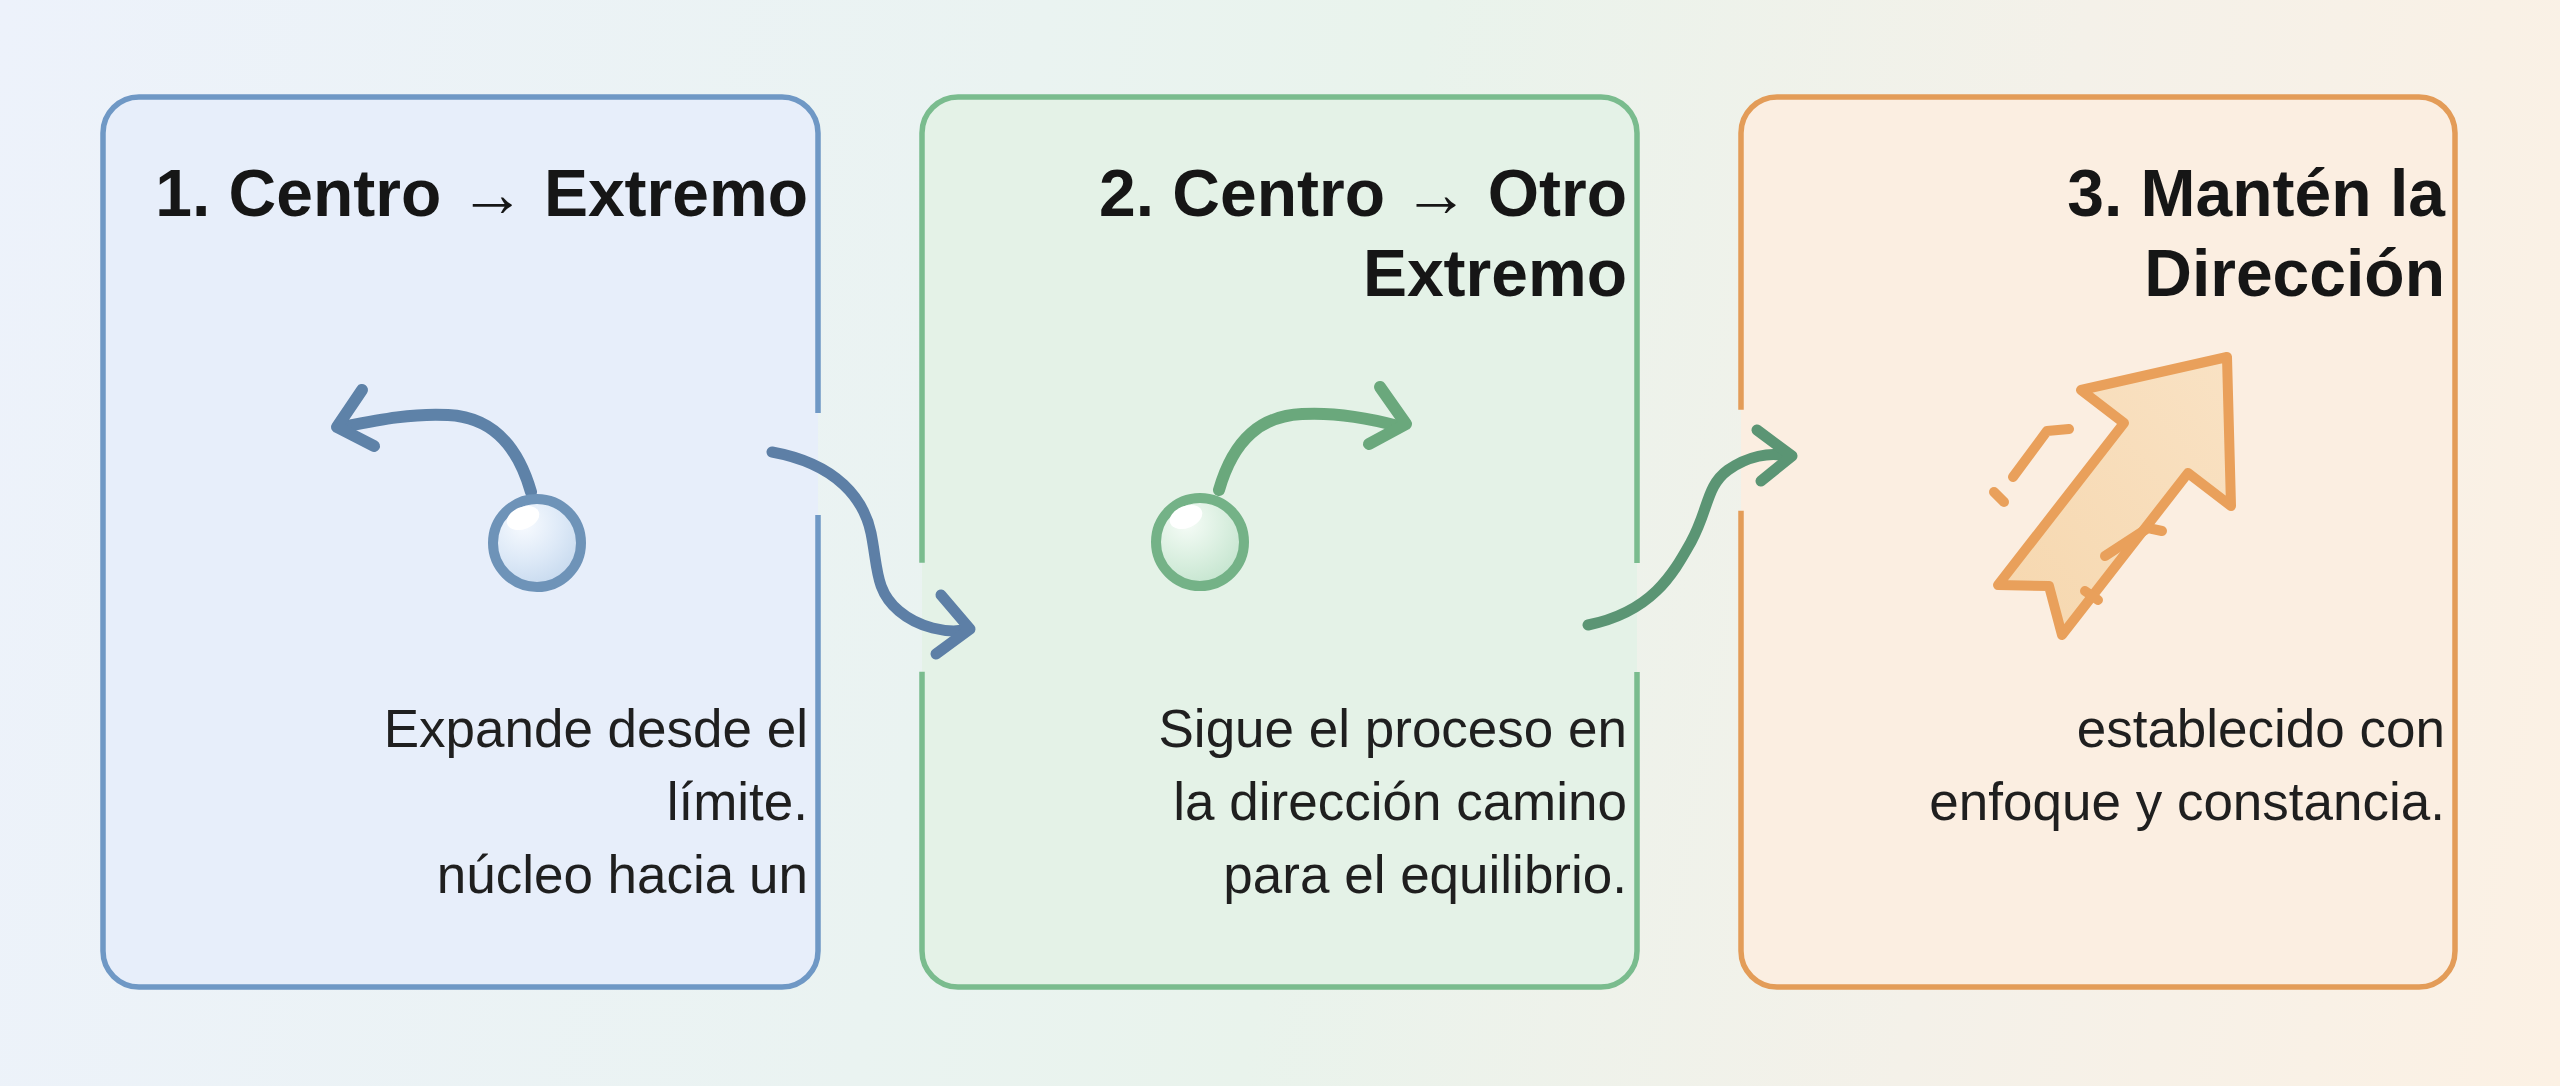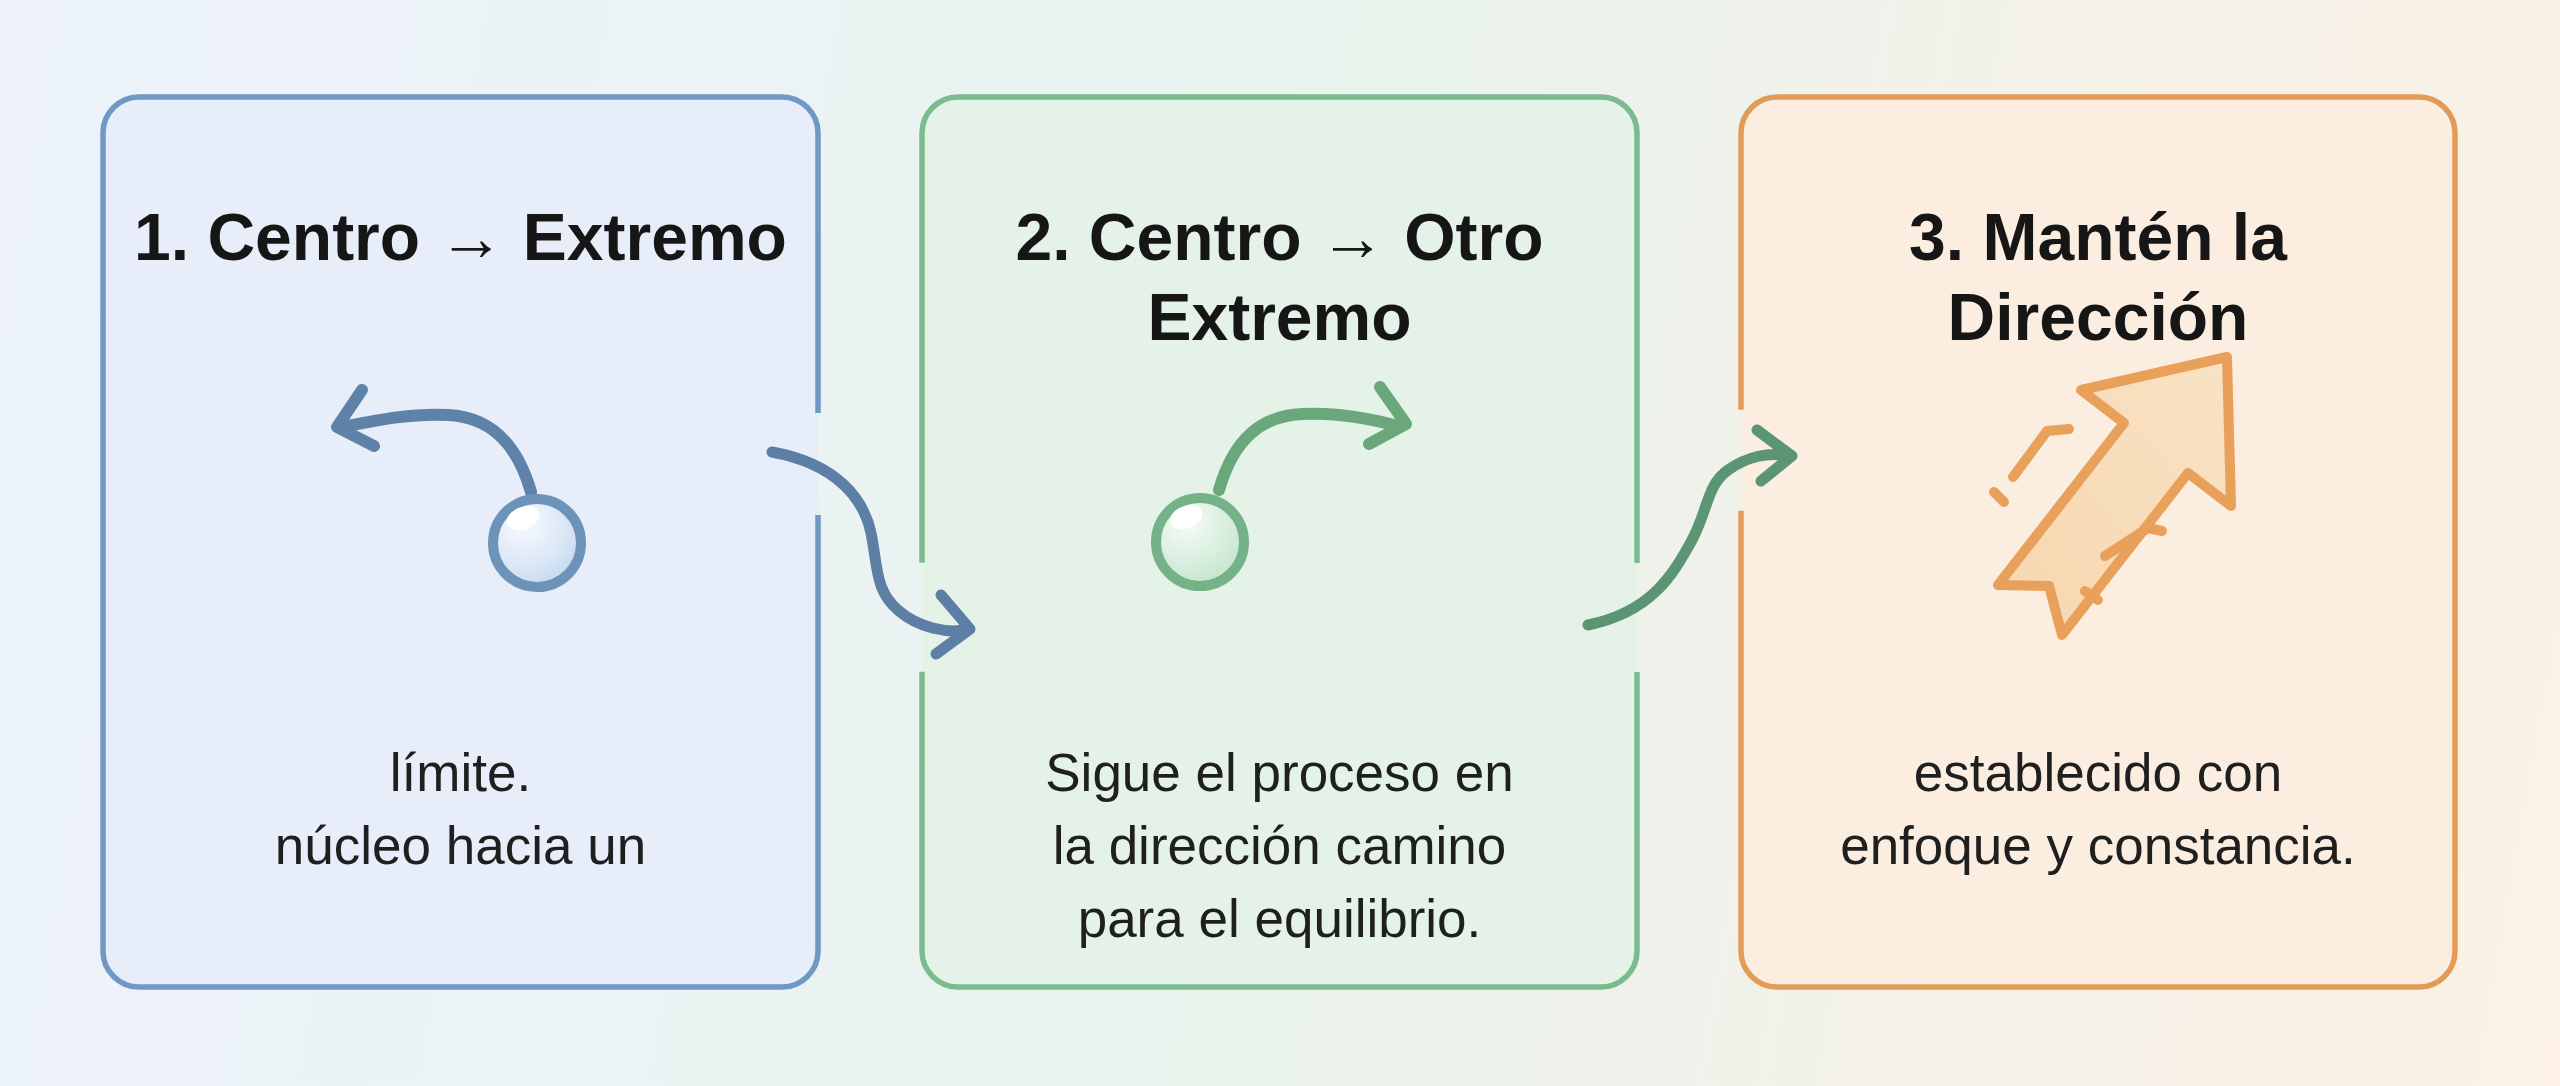--- a/index.html
+++ b/index.html
@@ -4,21 +4,21 @@
 <style>
   html,body{margin:0;padding:0;background:#ffffff;}
   .stage{
     position:relative;
     width:2560px;height:1086px;
     overflow:hidden;
     background:linear-gradient(100deg,#edf2fb 0%,#eaf3f1 38%,#e9f3ec 52%,#f4f1e9 76%,#fcf1e4 100%);
     font-family:"Liberation Sans",sans-serif;
   }
   .stage svg{position:absolute;left:0;top:0;}
-  .txt{position:absolute;text-align:center;color:#161616;margin-top:44px;}
+  .txt{position:absolute;text-align:right;color:#161616;}
   .card-title{font-size:66px;font-weight:700;line-height:80px;letter-spacing:0px;}
   .card-desc{font-size:53px;font-weight:400;line-height:73px;color:#1f1f1f;}
   .line{display:block;}
 </style>
 </head>
 <body>
 
 <div class="stage">
 
   <svg width="2560" height="1086" viewBox="0 0 2560 1086">
@@ -73,20 +73,21 @@
     <g>
       <path d="M1588,625 C1652,612 1673,574 1691,542 C1709,509 1706,486 1728,470 C1748,456 1770,452 1786,456" fill="none" stroke="#5b9574" stroke-width="11" stroke-linecap="round"></path>
       <path d="M1757,430 L1792,456 L1761,481" fill="none" stroke="#5b9574" stroke-width="11" stroke-linecap="round" stroke-linejoin="round"></path>
     </g>
   </svg>
 
   <div class="txt card-title" style="left:113px;top:153px;width:695px;">
     <span class="line">1. Centro → Extremo</span>
   </div>
   <div class="txt card-desc" style="left:113px;top:692px;width:695px;">
+    <span class="line">Expande desde el</span>
     <span class="line">límite.</span>
     <span class="line">núcleo hacia un</span>
   </div>
 
   <div class="txt card-title" style="left:932px;top:153px;width:695px;">
     <span class="line">2. Centro → Otro</span>
     <span class="line">Extremo</span>
   </div>
   <div class="txt card-desc" style="left:932px;top:692px;width:695px;">
     <span class="line">Sigue el proceso en</span>

